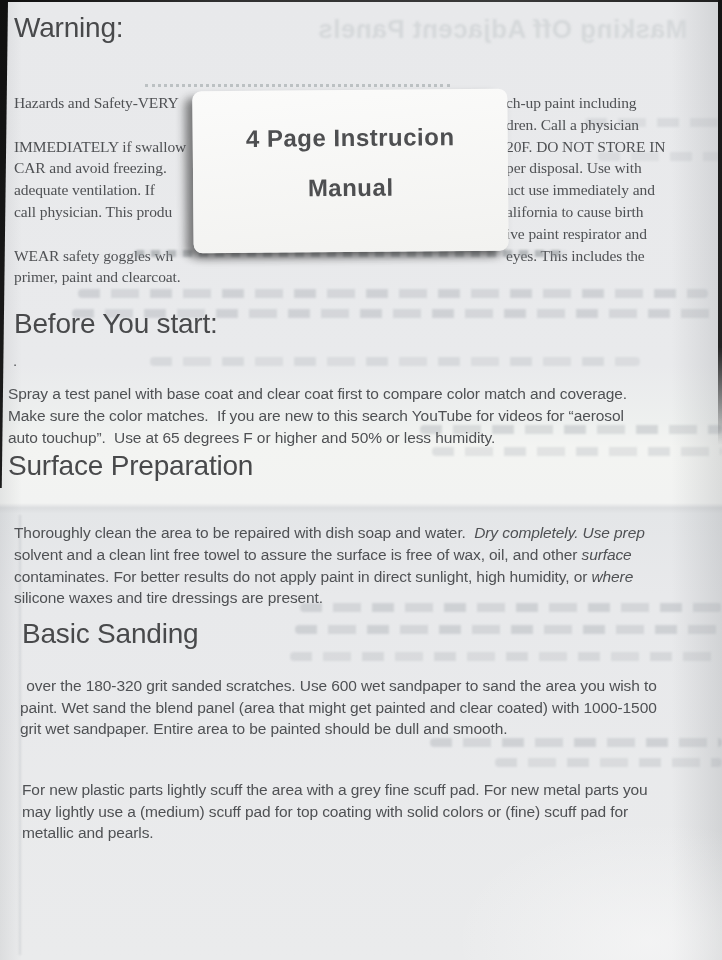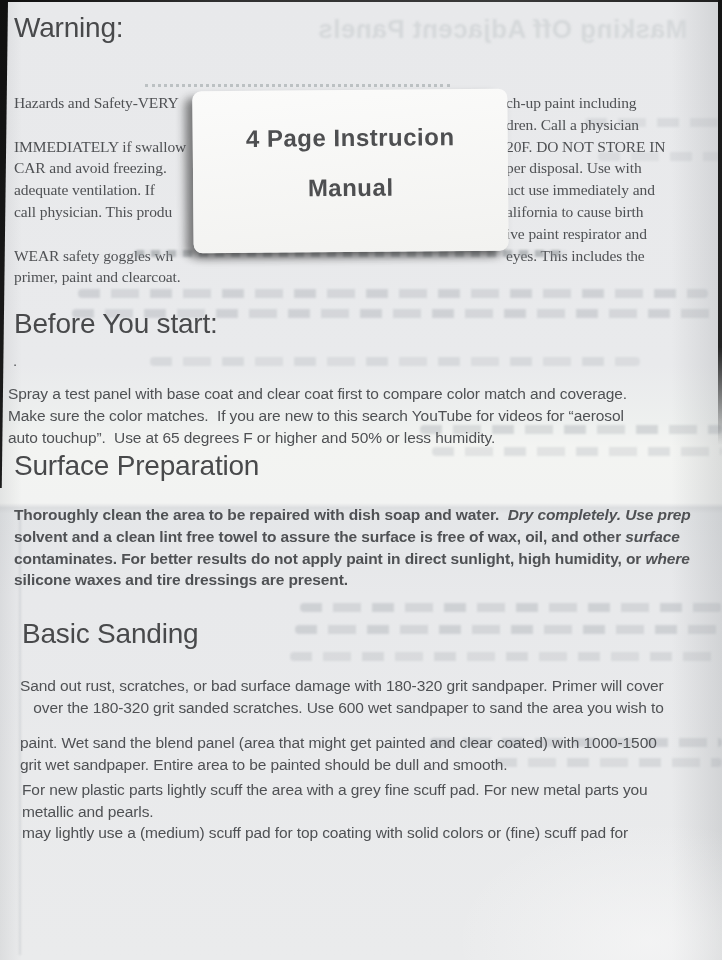--- a/index.html
+++ b/index.html
@@ -101,38 +101,37 @@
   </div>
 
   <div class="h" style="left:14px; top:308px;">Before You start:</div>
   <div class="stray">.</div>
   <div class="para" style="left:8px; top:371px;margin-top:12px;">
     <div class="line">Spray a test panel with base coat and clear coat first to compare color match and coverage.</div>
     <div class="line">Make sure the color matches.  If you are new to this search YouTube for videos for “aerosol</div>
     <div class="line">auto touchup”.  Use at 65 degrees F or higher and 50% or less humidity.</div>
   </div>
 
-  <div class="h" style="left:14px; top:450px;">Surface Preparation</div>
-  <div class="para" style="left:14px; top:504px;font-weight:bold;">
+  <div class="h" style="left:8px; top:450px;">Surface Preparation</div>
+  <div class="para" style="left:14px; top:522px;">
     <div class="line"><span>Thoroughly clean the area to be repaired with dish soap and water.  </span><span class="it">Dry completely. Use prep</span></div>
     <div class="line"><span>solvent and a clean lint free towel to assure the surface is free of wax, oil, and other </span><span class="it">surface</span></div>
     <div class="line"><span>contaminates. For better results do not apply paint in direct sunlight, high humidity, or </span><span class="it">where</span></div>
     <div class="line"><span>silicone waxes and tire dressings are present.</span><span class="it"></span></div>
   </div>
 
   <div class="h" style="left:22px; top:618px;">Basic Sanding</div>
   <div class="para" style="left:20px; top:675px;">
-    <div class="line" style="line-height:21.7px; height:21.7px;">Sand out rust, scratches, or bad surface damage with 180-320 grit sandpaper. Primer will cover</div>
     <div class="line" style="line-height:21.7px; height:21.7px;text-align:right;">over the 180-320 grit sanded scratches. Use 600 wet sandpaper to sand the area you wish to</div>
-    <div class="line" style="line-height:21.7px; height:21.7px;margin-top:14px;">paint. Wet sand the blend panel (area that might get painted and clear coated) with 1000-1500</div>
+    <div class="line" style="line-height:21.7px; height:21.7px;">paint. Wet sand the blend panel (area that might get painted and clear coated) with 1000-1500</div>
     <div class="line" style="line-height:21.7px; height:21.7px;">grit wet sandpaper. Entire area to be painted should be dull and smooth.</div>
   </div>
   <div class="para" style="left:22px; top:779px;">
     <div class="line" style="line-height:21.7px; height:21.7px;">For new plastic parts lightly scuff the area with a grey fine scuff pad. For new metal parts you</div>
+    <div class="line" style="line-height:21.7px; height:21.7px;">may lightly use a (medium) scuff pad for top coating with solid colors or (fine) scuff pad for</div>
     <div class="line" style="line-height:21.7px; height:21.7px;">metallic and pearls.</div>
-    <div class="line" style="line-height:21.7px; height:21.7px;">may lightly use a (medium) scuff pad for top coating with solid colors or (fine) scuff pad for</div>
   </div>
 
   <div class="crease"></div>
   <div class="edge-top"></div>
   <div class="edge-left"></div>
   <div class="edge-right"></div>
 </div>
 
 </body></html>

